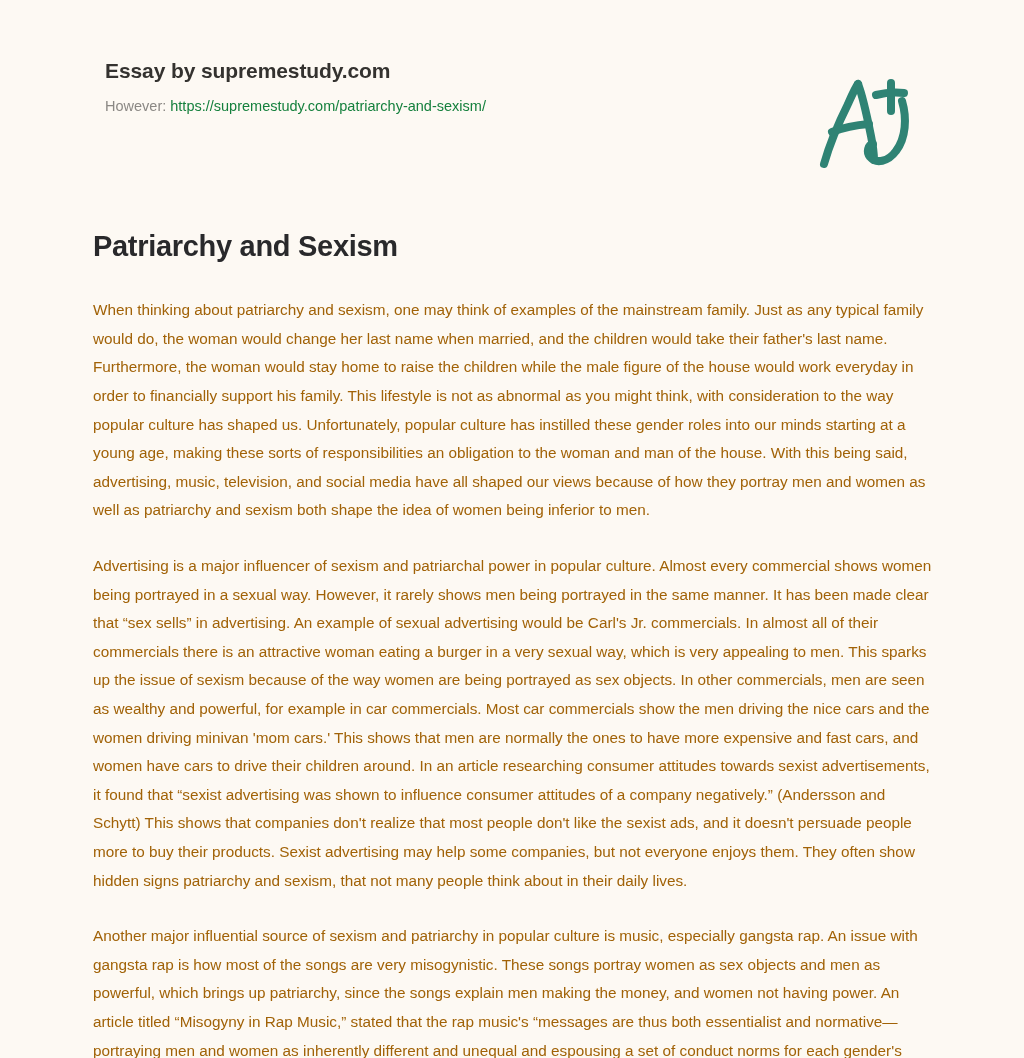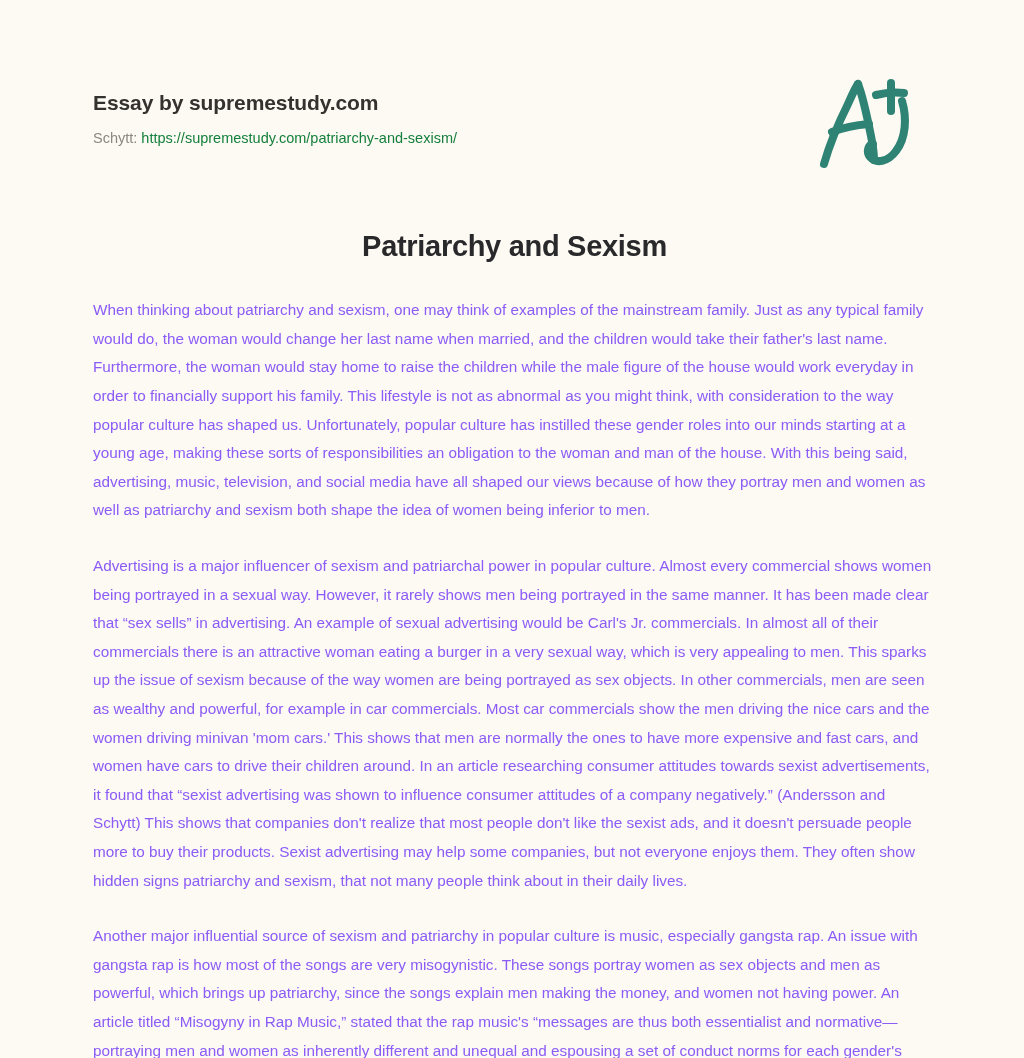--- a/index.html
+++ b/index.html
@@ -19,24 +19,23 @@
   .page {
     position: relative;
     width: 1024px;
     height: 1058px;
     box-sizing: border-box;
   }
 
   
   .header {
     position: absolute;
-    left: 93px;
+    left: 105px;
     top: 58px;
     width: 840px;
-    margin-top: 32px;
   }
 
   .byline {
     font-size: 21px;
     font-weight: bold;
     color: #34322f;
     letter-spacing: -0.1px;
     line-height: 1.2;
     margin: 0;
   }
@@ -77,47 +76,46 @@
     width: 843px;
   }
 
   .article-title {
     margin: 0;
     font-size: 29px;
     font-weight: bold;
     color: #29292b;
     letter-spacing: -0.3px;
     line-height: 1.25;
-    text-align: center;
   }
 
   .body-text {
     margin-top: 32px;
   }
 
   .body-text p {
     margin: 8px 0 27px 0;
     font-size: 15.3px;
     line-height: 28.6px;
-    color: #8b5cf6;
+    color: #a16207;
     text-align: left;
   }
   .body-text p:last-child {
     margin-bottom: 0;
   }
 </style>
 </head>
 <body>
 
 <div class="page">
 
   <div class="header">
     <div class="byline">Essay by supremestudy.com</div>
     <div class="source-line">
-      <span class="source-label">Schytt:</span>
+      <span class="source-label">However:</span>
       <a class="source-url" href="#">https://supremestudy.com/patriarchy-and-sexism/</a>
     </div>
   </div>
 
   <div class="logo">
     <svg viewBox="0 0 104 108" xmlns="http://www.w3.org/2000/svg" fill="none" stroke="#2f8374" stroke-linecap="round" stroke-linejoin="round">
 
       <path d="M12 96 C16 82, 26 56, 36 36 C40 27, 43 20, 46 16" stroke-width="8"></path>
 
       <path d="M46 16 C50 26, 55 48, 59 68 C61 78, 62 86, 62 92" stroke-width="8"></path>

